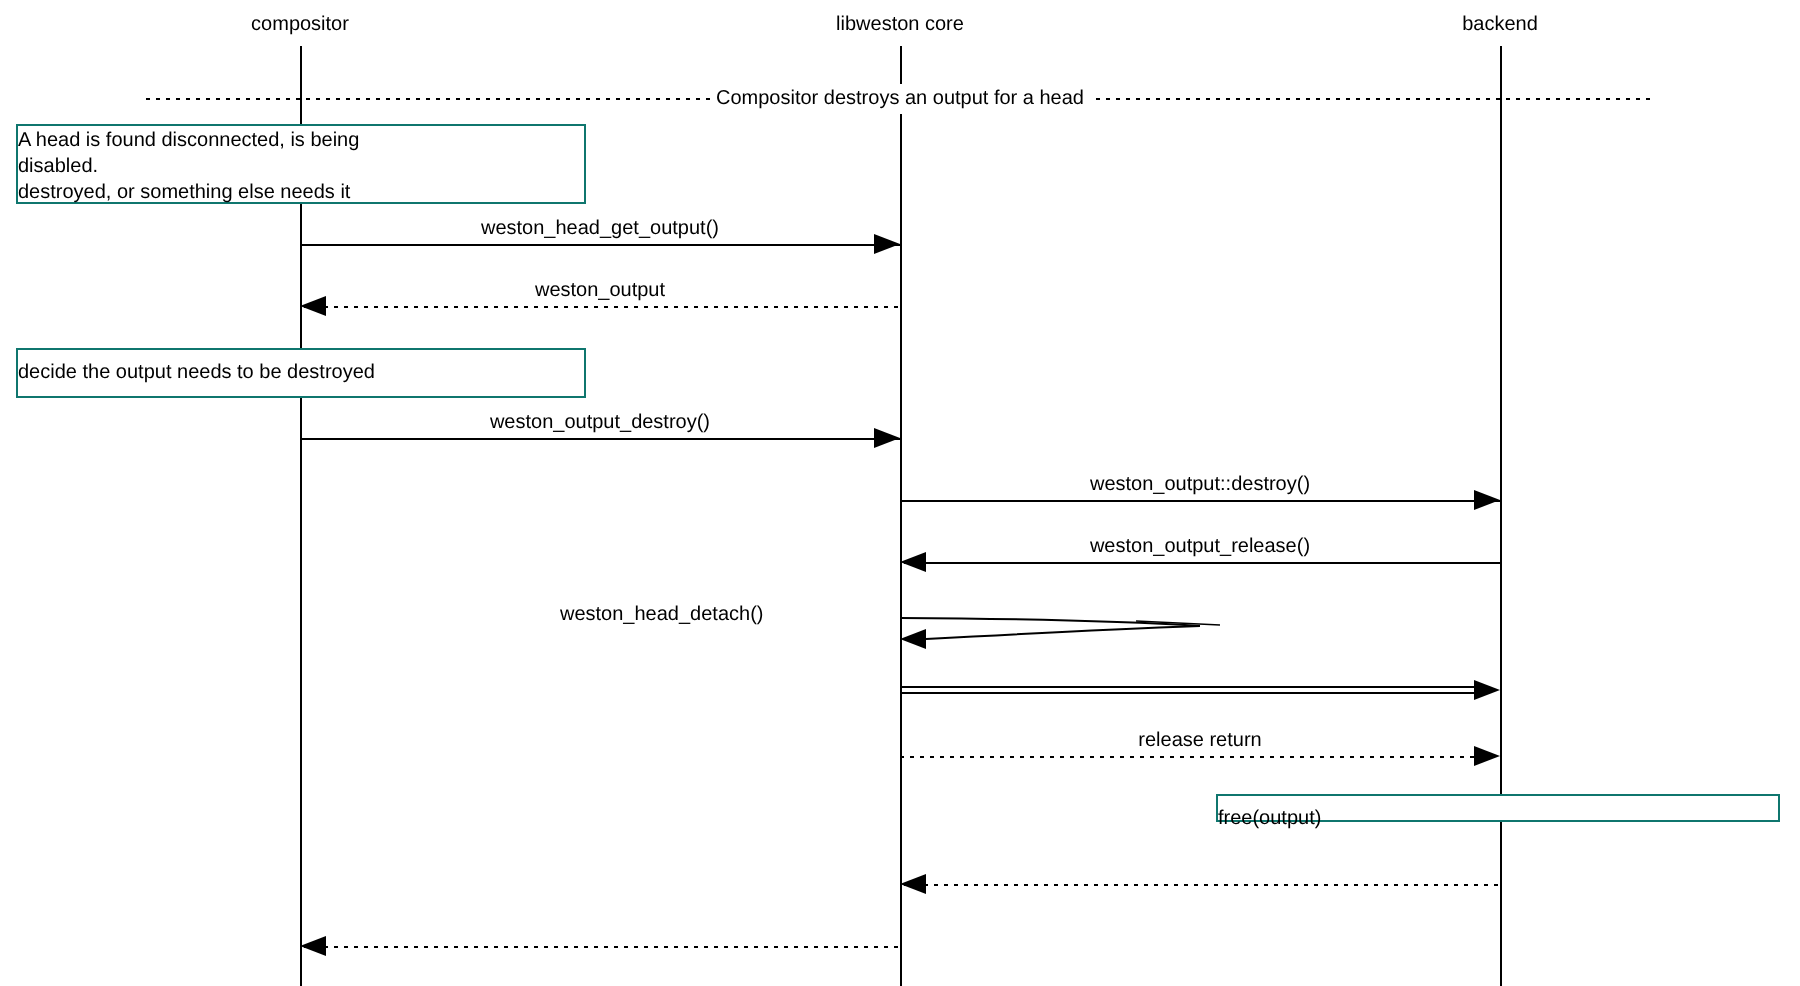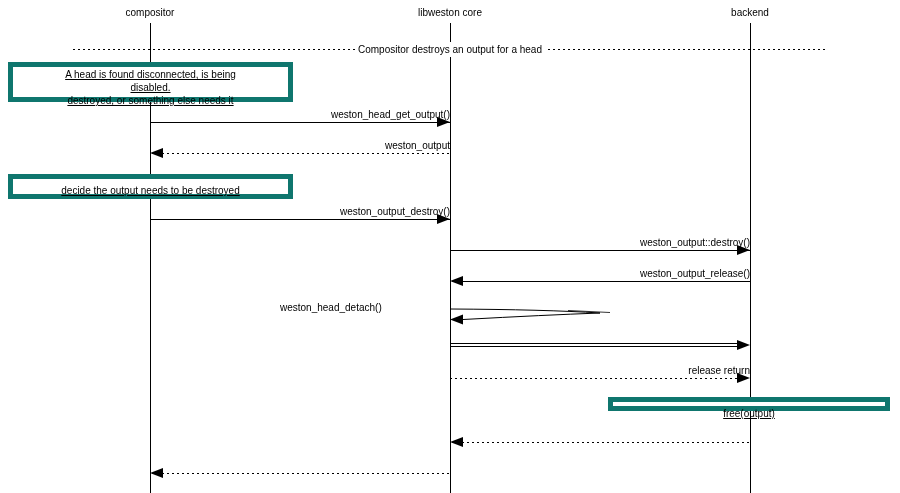--- a/index.html
+++ b/index.html
@@ -55,30 +55,29 @@
     height: 0;
     border-top: 5px solid transparent;
     border-bottom: 5px solid transparent;
   }
   .arr-r { border-left: 13px solid #000000; }
   .arr-l { border-right: 13px solid #000000; }
   .msg-label {
     position: absolute;
     height: 15px;
     line-height: 15px;
-    text-align: right;
+    text-align: center;
     white-space: nowrap;
   }
   .note {
     position: absolute;
-    border: 5px solid #0f766e;
+    border: 1px solid #0f766e;
     background: #ffffff;
-    text-align: center;
+    text-align: left;
     box-sizing: border-box;
-    text-decoration: underline;
   }
   .note .note-line {
     display: block;
     line-height: 13px;
   }
   .divider-label {
     position: absolute;
     top: 42px;
     left: 450px;
     transform: translateX(-50%);

